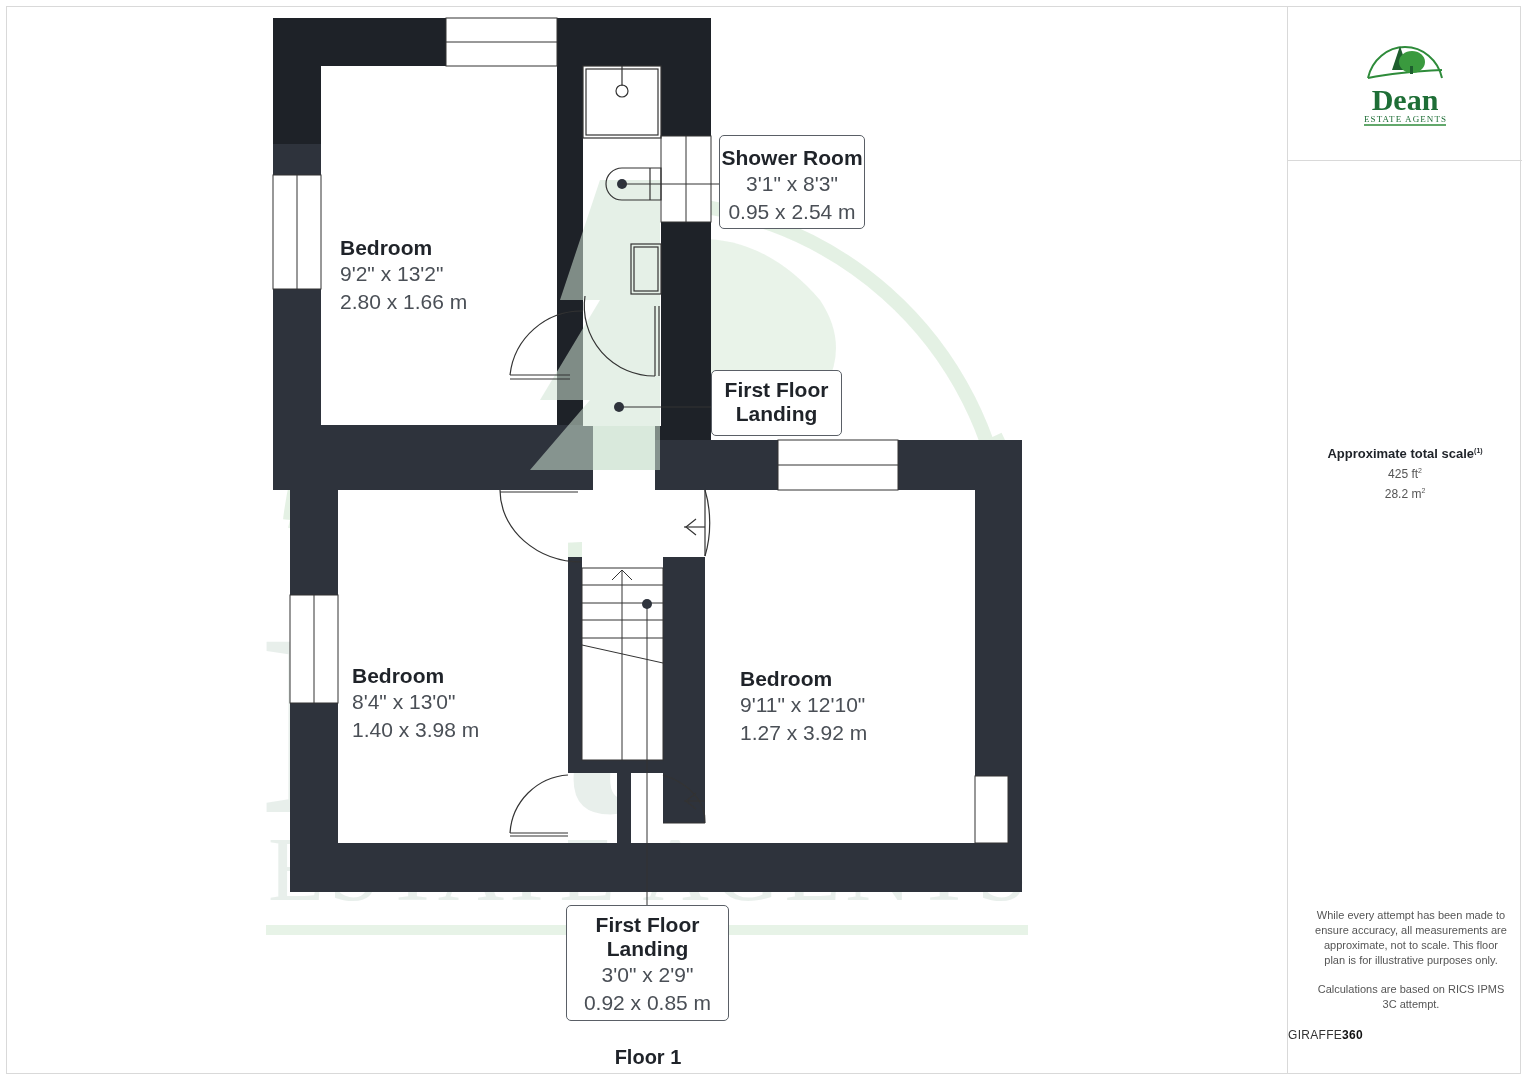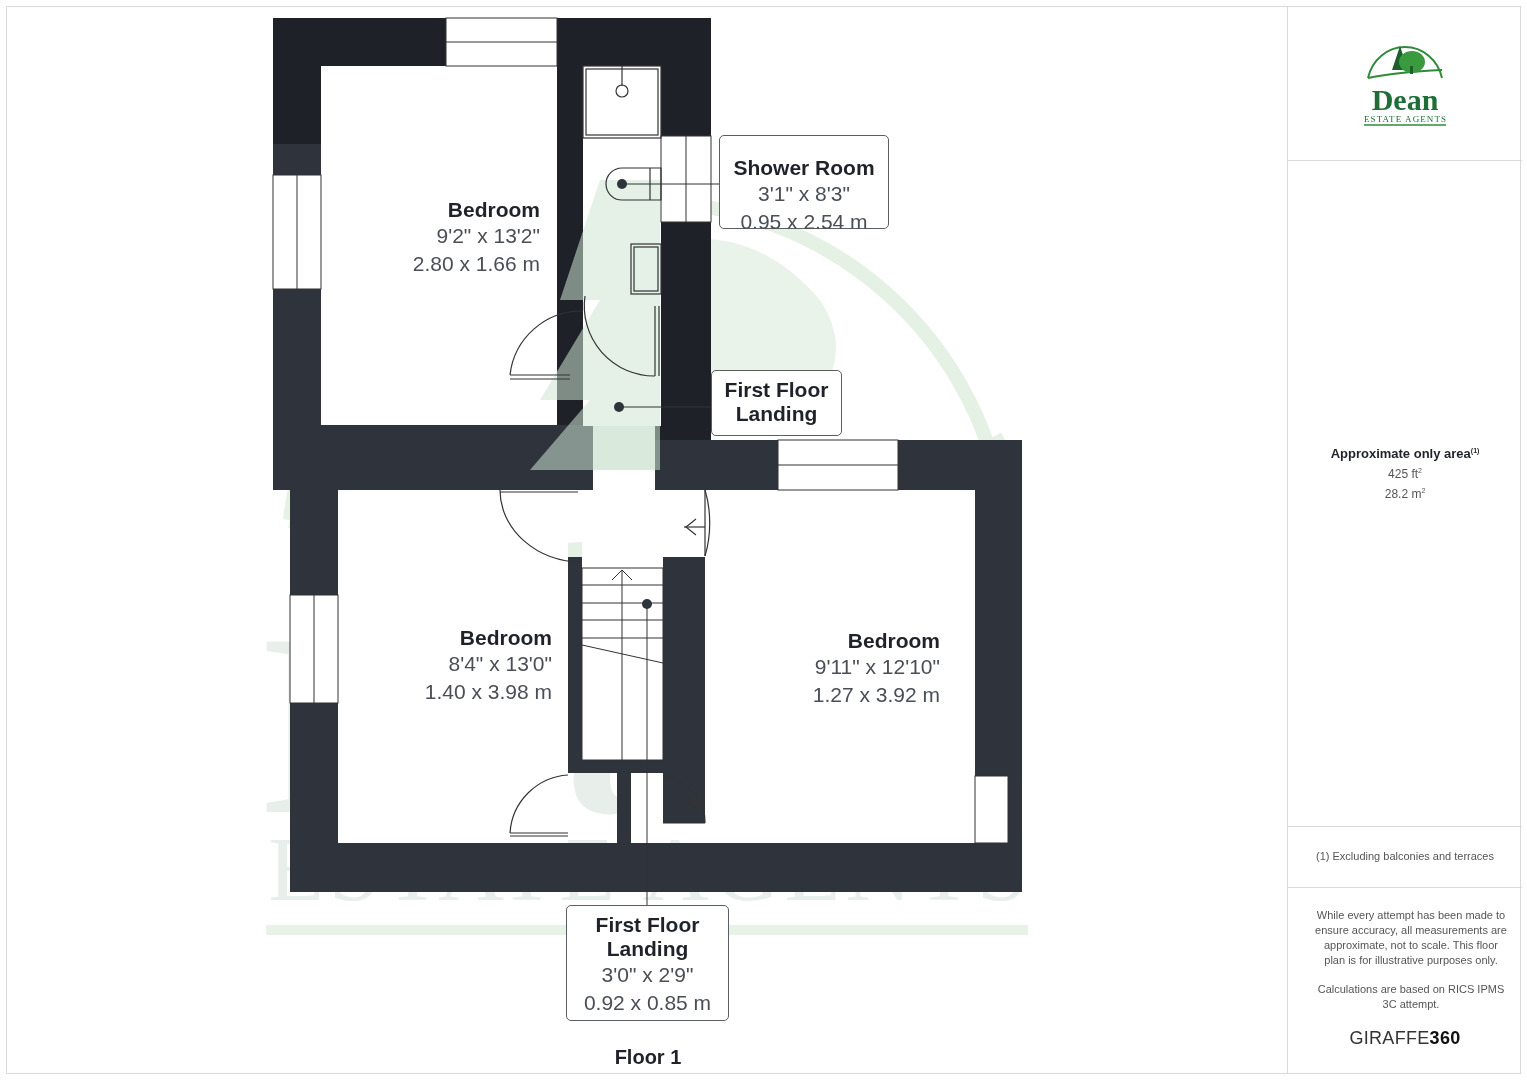--- a/index.html
+++ b/index.html
@@ -9,24 +9,24 @@
   .sidebar { position:absolute; left:1287px; top:6px; width:234px; height:1068px; border-left:1px solid #d9d9d9; box-sizing:border-box; }
   .sb-logo { position:absolute; left:0; top:0; width:234px; height:154px; border-bottom:1px solid #d9d9d9; }
   .sb-area { position:absolute; left:0; top:440px; width:234px; text-align:center; color:#222; }
   .sb-area .title { font-weight:bold; font-size:13px; color:#1f2329; }
   .sb-area .title sup { font-size:7px; }
   .sb-area .v { font-size:12px; color:#555; margin-top:6px; }
   .sb-area .v sup { font-size:7px; }
   .sb-note { position:absolute; left:0; top:820px; width:234px; height:60px; border-top:1px solid #d9d9d9; border-bottom:1px solid #d9d9d9; text-align:center; font-size:11px; color:#555; line-height:58px; }
   .sb-disc { position:absolute; left:14px; top:902px; width:206px; text-align:center; font-size:11px; color:#555; line-height:15px; }
   .sb-disc p { margin:0 0 14px 12px; }
-  .sb-brand { position:absolute; left:0; top:1022px; width:234px; text-align:center; font-size:18px; color:#333; letter-spacing:0.3px; }
+  .sb-brand { position:absolute; left:0; top:1022px; width:234px; font-size:12px; color:#333; letter-spacing:0.3px; }
   .sb-brand b { color:#111; }
   .label-box { position:absolute; background:#fff; border:1.5px solid #5a5f66; border-radius:5px; text-align:center; color:#1f2329; box-sizing:border-box; }
-  .room-label { position:absolute; text-align:right; color:#1f2329; }
+  .room-label { position:absolute; text-align:left; color:#1f2329;margin-top:38px; }
   .rname { font-weight:bold; font-size:21px; line-height:24px; }
   .rdim { font-size:21px; line-height:28px; color:#4a4f56; }
   .floor-label { position:absolute; left:600px; top:1046px; width:96px; text-align:center; font-weight:bold; font-size:20px; color:#1f2329; }
 </style>
 </head>
 <body>
 
 <div class="frame"></div>
 
 <svg class="plan-svg" width="1280" height="1080" viewBox="0 0 1280 1080">
@@ -141,21 +141,21 @@
   </g>
   <circle cx="619" cy="407" r="5" fill="#2e333c"></circle>
 </svg>
 
 <div class="room-label" style="left:340px;top:198px;width:200px;">
   <div class="rname">Bedroom</div>
   <div class="rdim">9'2" x 13'2"</div>
   <div class="rdim">2.80 x 1.66 m</div>
 </div>
 
-<div class="label-box" style="left:719px;top:135px;width:170px;height:94px;padding-top:20px;">
+<div class="label-box" style="left:719px;top:135px;width:146px;height:94px;padding-top:10px;">
   <div class="rname">Shower Room</div>
   <div class="rdim">3'1" x 8'3"</div>
   <div class="rdim">0.95 x 2.54 m</div>
 </div>
 
 <div class="label-box" style="left:711px;top:370px;width:131px;height:66px;padding-top:7px;">
   <div class="rname">First Floor</div>
   <div class="rname">Landing</div>
 </div>
 
@@ -187,23 +187,22 @@
       <path d="M80 72 Q 110 66 154 64" fill="none" stroke="#2e8b3a" stroke-width="2"></path>
       <path d="M112 40 L 104 64 L 120 64 Z" fill="#1e5e2e"></path>
       <ellipse cx="124" cy="56" rx="13" ry="11" fill="#3a9a3e"></ellipse>
       <rect x="122" y="60" width="3" height="8" fill="#1e5e2e"></rect>
       <text x="117" y="104" text-anchor="middle" font-family="Liberation Serif, serif" font-weight="bold" font-size="30" fill="#1e6e36">Dean</text>
       <text x="117" y="116" text-anchor="middle" font-family="Liberation Serif, serif" font-size="9" fill="#1e6e36" textLength="82">ESTATE AGENTS</text>
       <line x1="76" y1="119" x2="158" y2="119" stroke="#2e8b3a" stroke-width="1.5"></line>
     </svg>
   </div>
   <div class="sb-area">
-    <div class="title"><span>Approximate only area</span><sup>(1)</sup></div>
+    <div class="title"><span>Approximate total scale</span><sup>(1)</sup></div>
     <div class="v"><span>425 ft</span><sup>2</sup></div>
     <div class="v"><span>28.2 m</span><sup>2</sup></div>
   </div>
-  <div class="sb-note">(1) Excluding balconies and terraces</div>
   <div class="sb-disc">
     <p>While every attempt has been made to ensure accuracy, all measurements are approximate, not to scale. This floor plan is for illustrative purposes only.</p>
     <p>Calculations are based on RICS IPMS 3C attempt.</p>
   </div>
   <div class="sb-brand"><span>GIRAFFE</span><b>360</b></div>
 </div>
 
 </body></html>

